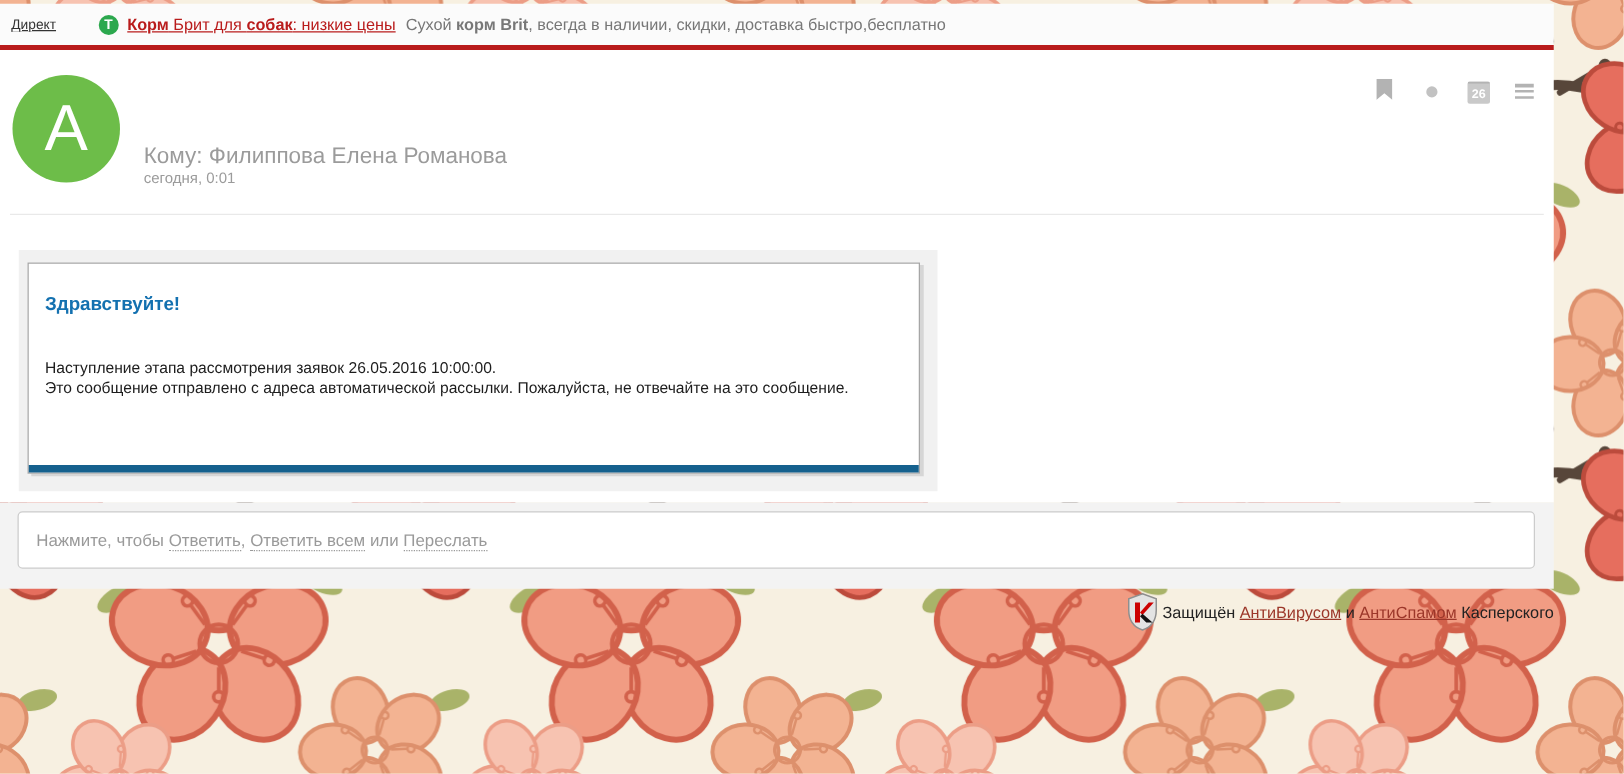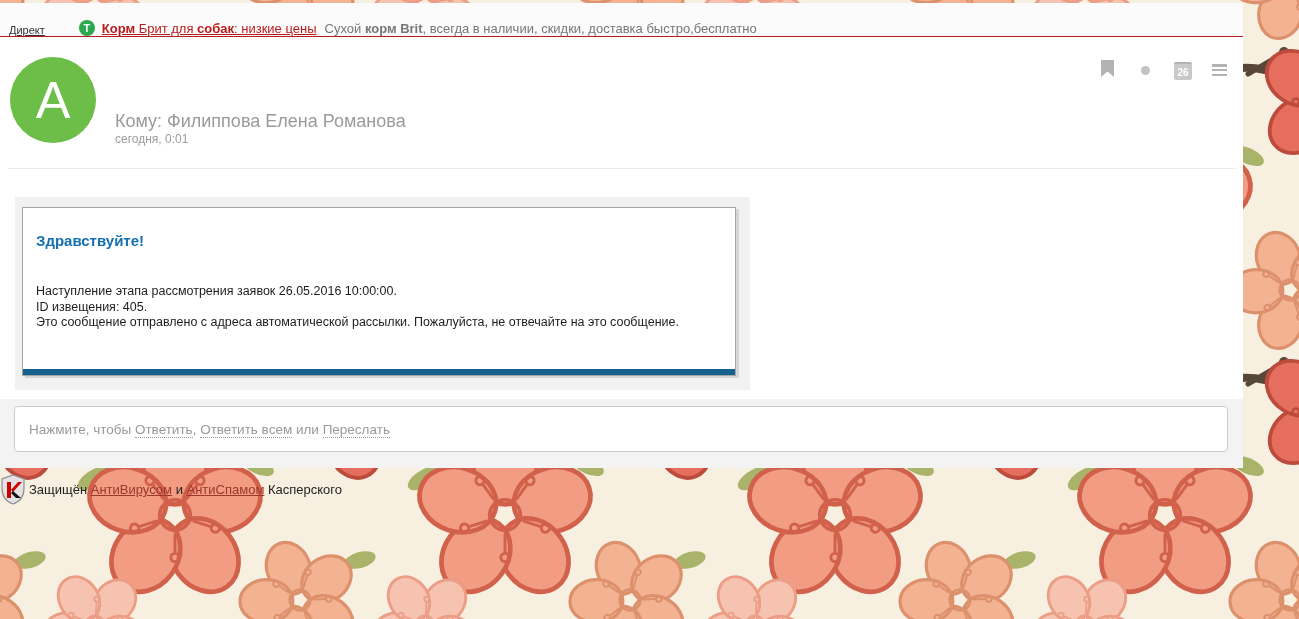--- a/index.html
+++ b/index.html
@@ -5,21 +5,21 @@
   html,body{margin:0;padding:0;}
   body{
     width:1299px;height:619px;position:relative;overflow:hidden;
     background:#f7f0e1;
     font-family:"Liberation Sans", sans-serif;
   }
   .bgsvg{position:absolute;left:0;top:0;z-index:0;}
   .content{position:absolute;left:0;top:3px;width:1243px;z-index:1;}
 
   
-  .adbar{height:33px;background:#fbfbfb;border-bottom:1px solid #b91c1c;display:flex;align-items:flex-end;}
+  .adbar{height:33px;background:#fbfbfb;border-bottom:4px solid #b91c1c;display:flex;align-items:center;}
   .direct{margin-left:9px;font-size:11px;color:#333;text-decoration:underline;cursor:pointer;}
   .adicon{margin-left:34px;width:16px;height:16px;border-radius:50%;background:#2ca84e;color:#fff;
           font-size:11px;font-weight:bold;display:flex;align-items:center;justify-content:center;flex:0 0 auto;}
   .adlink{margin-left:7px;font-size:13px;color:#b91c1c;text-decoration:underline;cursor:pointer;white-space:nowrap;}
   .addesc{margin-left:8px;font-size:13px;color:#777;white-space:nowrap;}
   .sb{font-weight:bold;}
 
   
   .main{background:#fff;height:362px;position:relative;}
   .avatar{position:absolute;left:10px;top:20px;width:86px;height:86px;border-radius:50%;
@@ -50,21 +50,21 @@
 
   
   .replystrip{background:#f3f3f3;height:69px;position:relative;}
   .replybox{position:absolute;left:14px;top:7px;width:1198px;height:44px;background:#fff;
             border:1px solid #cccccc;border-radius:4px;display:flex;align-items:center;
             padding-left:14px;font-size:13.5px;color:#9a9a9a;cursor:text;}
   .replybox .sl{border-bottom:1px dotted #9a9a9a;cursor:pointer;}
 
   
   .kfooter{position:absolute;top:474px;left:0;width:1243px;display:flex;align-items:center;
-           justify-content:flex-start;gap:3px;z-index:1;}
+           justify-content:flex-end;gap:3px;z-index:1;}
   .ktext{font-size:13px;color:#222;}
   .ktext .sl{color:#9c372a;text-decoration:underline;cursor:pointer;}
 </style>
 </head>
 <body>
 
 <svg class="bgsvg" width="1299" height="619" aria-hidden="true">
   <defs>
     <g id="flower">
       <g stroke-width="4">
@@ -146,21 +146,20 @@
         <i></i>
       </span>
 
     <div class="divider"></div>
 
     <div class="graypanel">
       <div class="msgbox">
         <div class="greeting">Здравствуйте!</div>
         <div class="bodytext">
           <div>Наступление этапа рассмотрения заявок 26.05.2016 10:00:00.</div>
-          <div>ID извещения: 405.</div>
           <div>Это сообщение отправлено с адреса автоматической рассылки. Пожалуйста, не отвечайте на это сообщение.</div>
         </div>
         <div class="bluebar"></div>
       </div>
     </div>
   </div>
 
   <div class="replystrip">
     <div class="replybox">
       <span><span>Нажмите, чтобы </span><span class="sl">Ответить</span><span>, </span><span class="sl">Ответить всем</span><span> или </span><span class="sl">Переслать</span></span>

